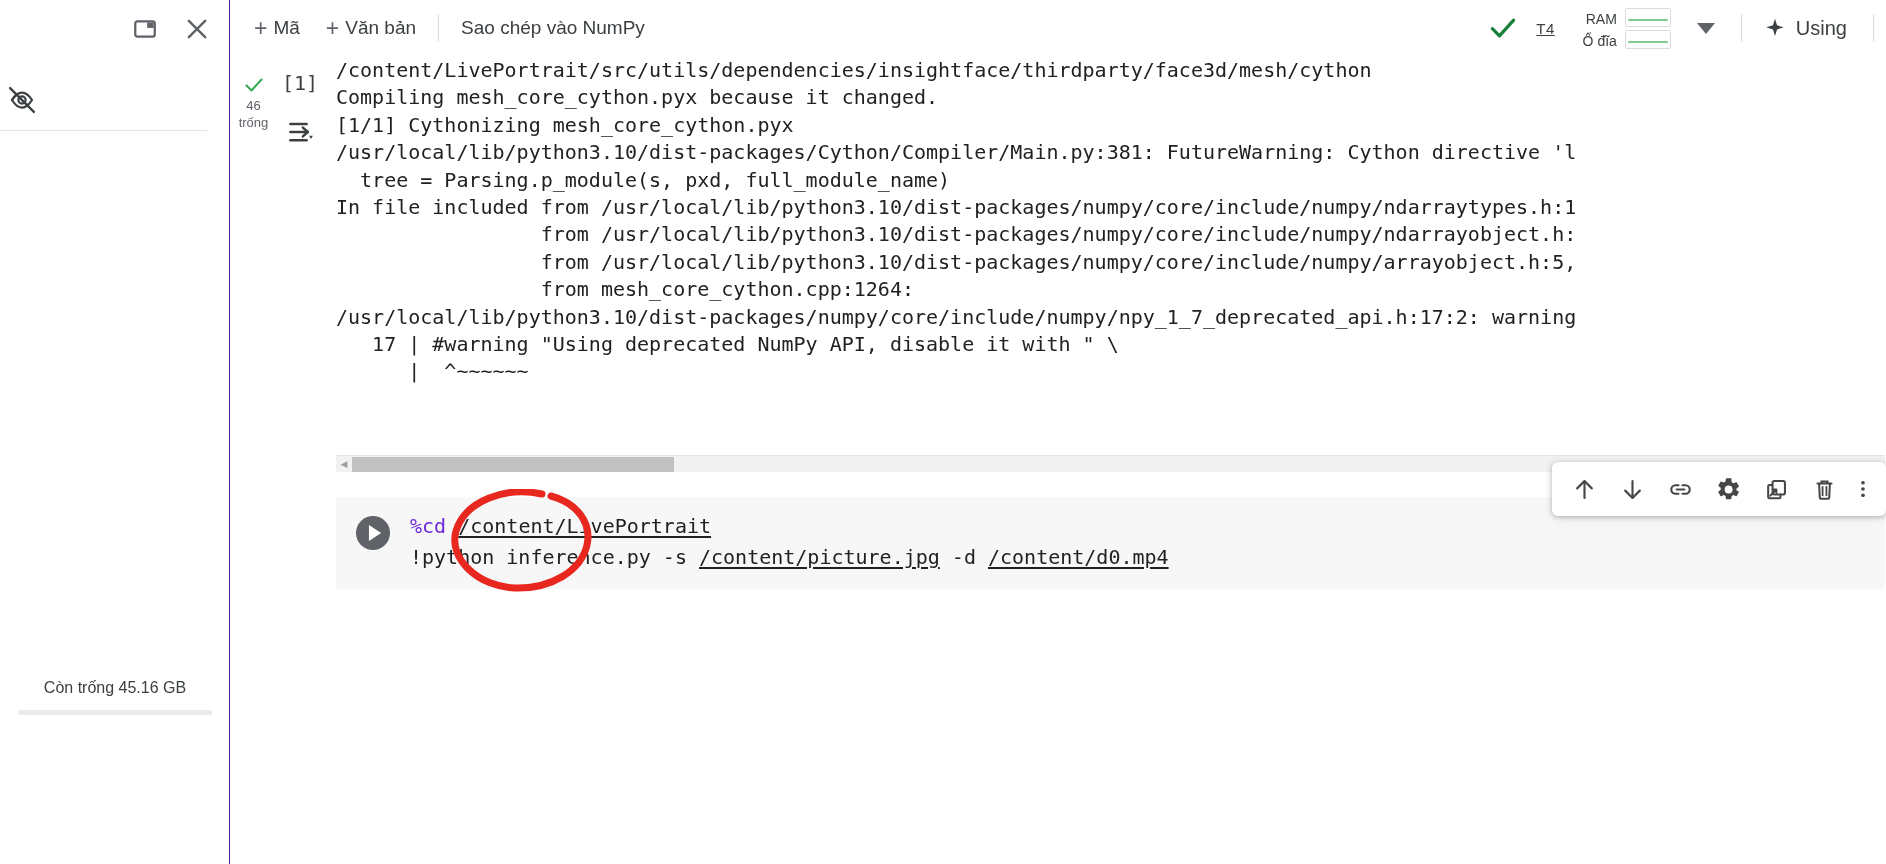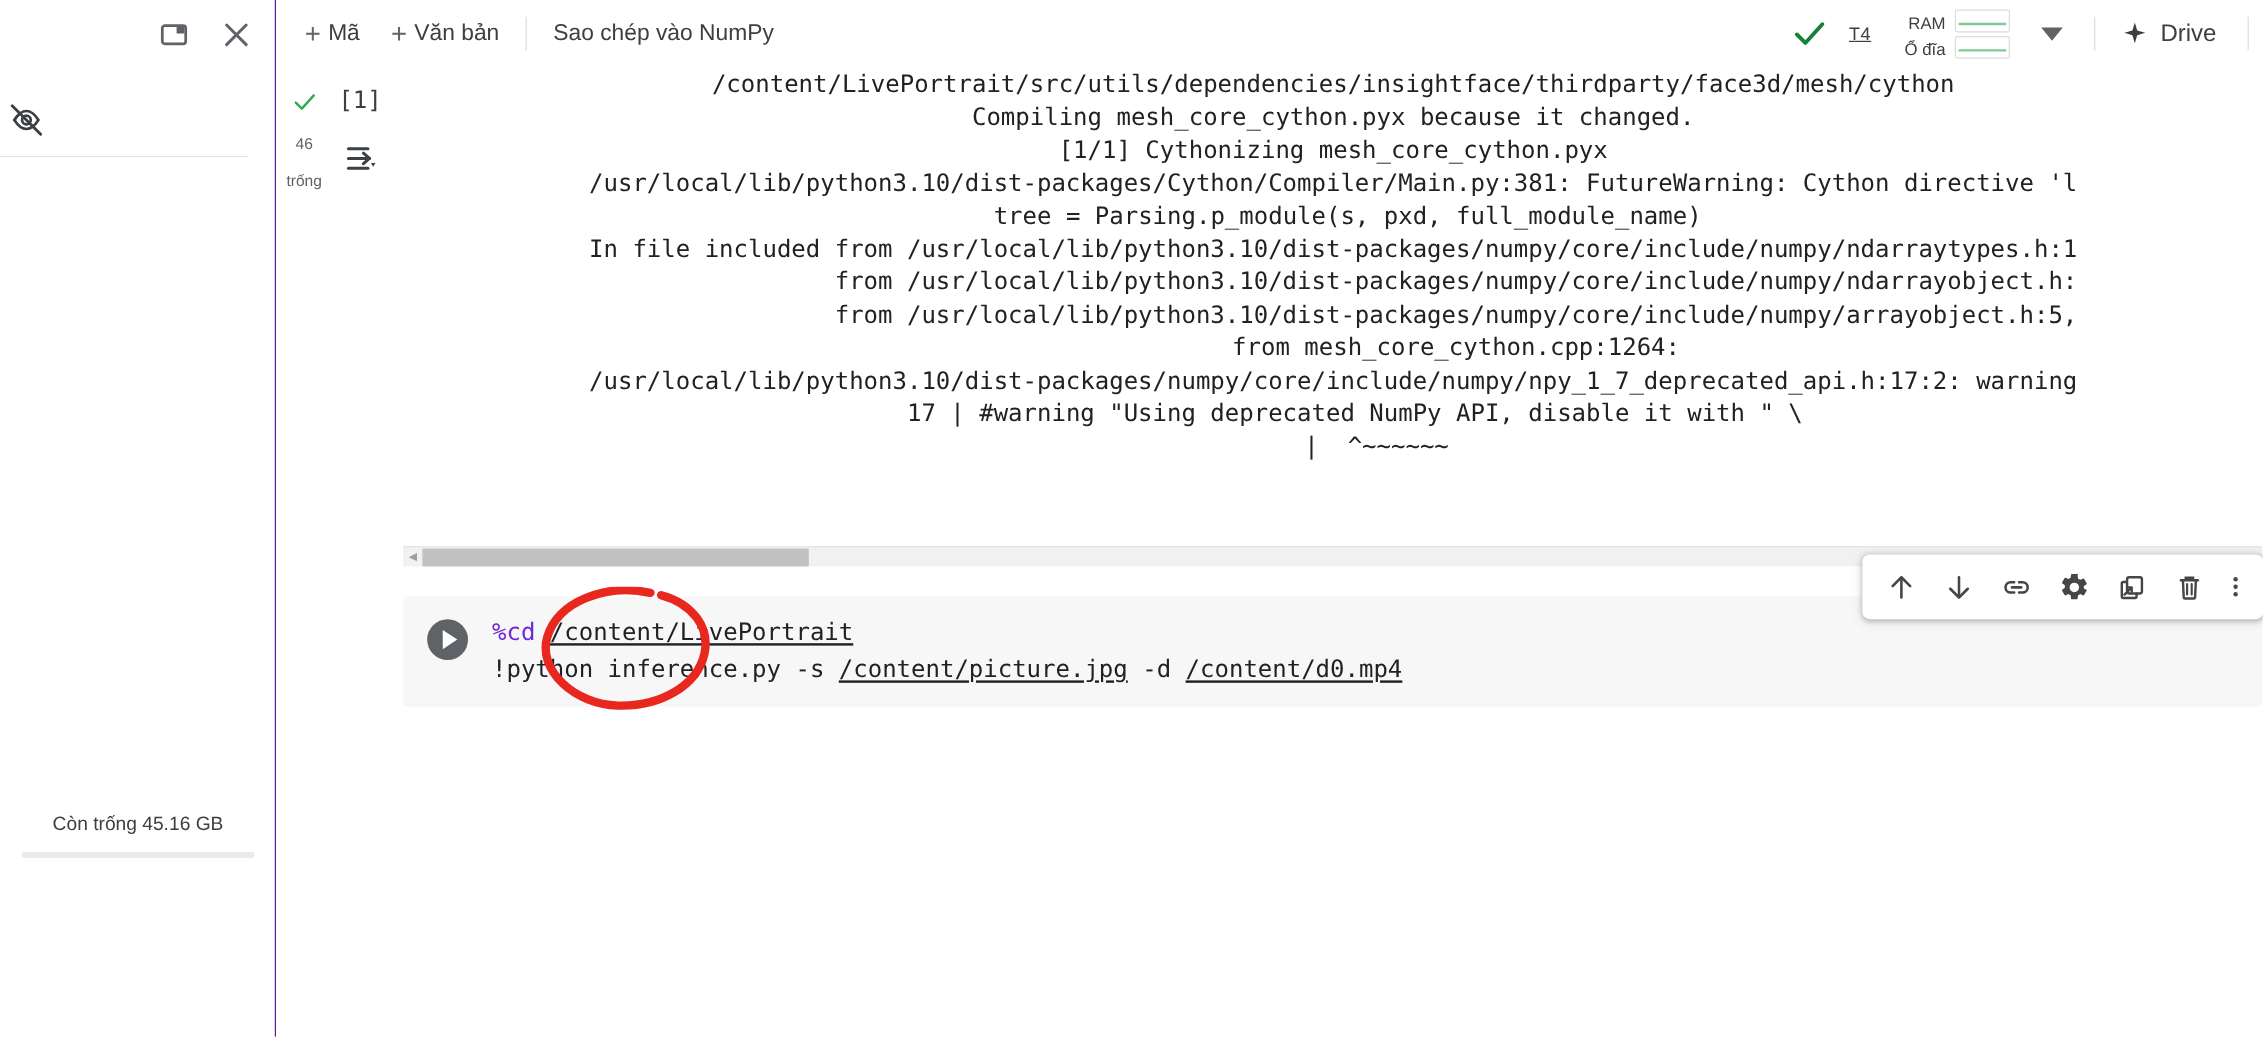--- a/index.html
+++ b/index.html
@@ -99,38 +99,38 @@
     position: absolute; left: 0; top: 8px; width: 105px;
     display: flex; align-items: flex-start;
   }
   .run-status {
     width: 45px; display: flex; flex-direction: column; align-items: center;
     color: #5f6368; padding-top: 8px;
   }
   .run-check { color: #34a853; line-height: 0; }
   .run-time {
     font-size: 13px; color: #5f6368; line-height: 1.15; text-align: right;
-    margin-top: 16px;
+    margin-top: 2px;
   }
   .exec-count {
     font-family: "DejaVu Sans Mono", monospace;
     font-size: 20px; color: #3c4043; padding-left: 6px; padding-top: 6px;
   }
   .stream-icon {
     position: absolute; left: 55px; top: 60px; color: #3c4043;
   }
 
   .out-body {
     position: absolute; left: 105px; top: 0; right: 0;
     overflow: hidden;
   }
   pre.out-text {
     font-family: "DejaVu Sans Mono", monospace;
     font-size: 20px; line-height: 27.4px; color: #202124;
-    white-space: pre; margin: 0; padding: 0; text-align: center;
+    white-space: pre; margin: 0; padding: 0;
   }
 
   .hscroll {
     position: absolute; left: 105px; top: 398px; width: 1549px; height: 17px;
     background: #f1f1f1; border-top: 1px solid #e4e4e4;
     display: flex; align-items: center;
   }
   .hscroll-arrow {
     width: 16px; height: 17px; display: flex; align-items: center;
     justify-content: center; color: #9e9e9e; font-size: 9px; cursor: pointer;
@@ -264,21 +264,21 @@
     <div class="caret-down"></div>
 
     <div class="tb-sep" style="margin-left:26px"></div>
 
     <div class="gemini-item">
       <span class="gemini-star">
         <svg width="22" height="22" viewBox="0 0 24 24">
           <path d="M12 1.8 L14.2 9.1 L21.5 11.3 L14.2 13.5 L12 20.8 L9.8 13.5 L2.5 11.3 L9.8 9.1 Z" fill="#3c4043"></path>
         </svg>
       </span>
-      <span>Drive</span>
+      <span>Using</span>
     </div>
 
     <div class="tb-sep" style="margin-left:16px"></div>
   </div>
 
   <div class="notebook">
 
     <div class="out-cell">
 
       <div class="gutter">

